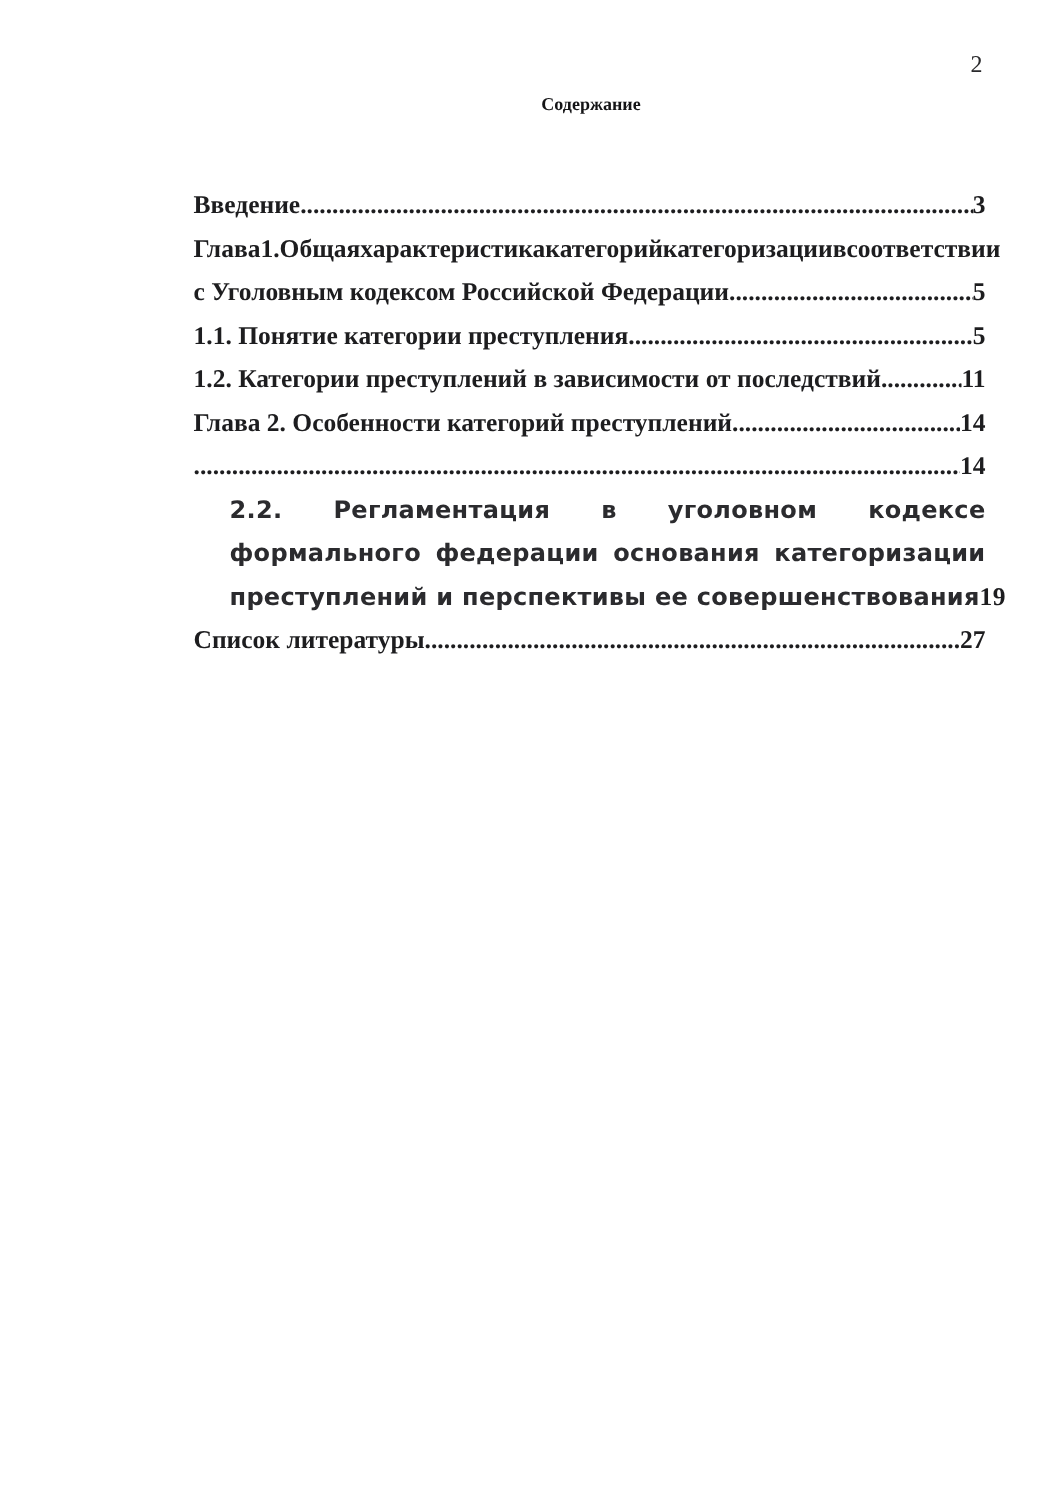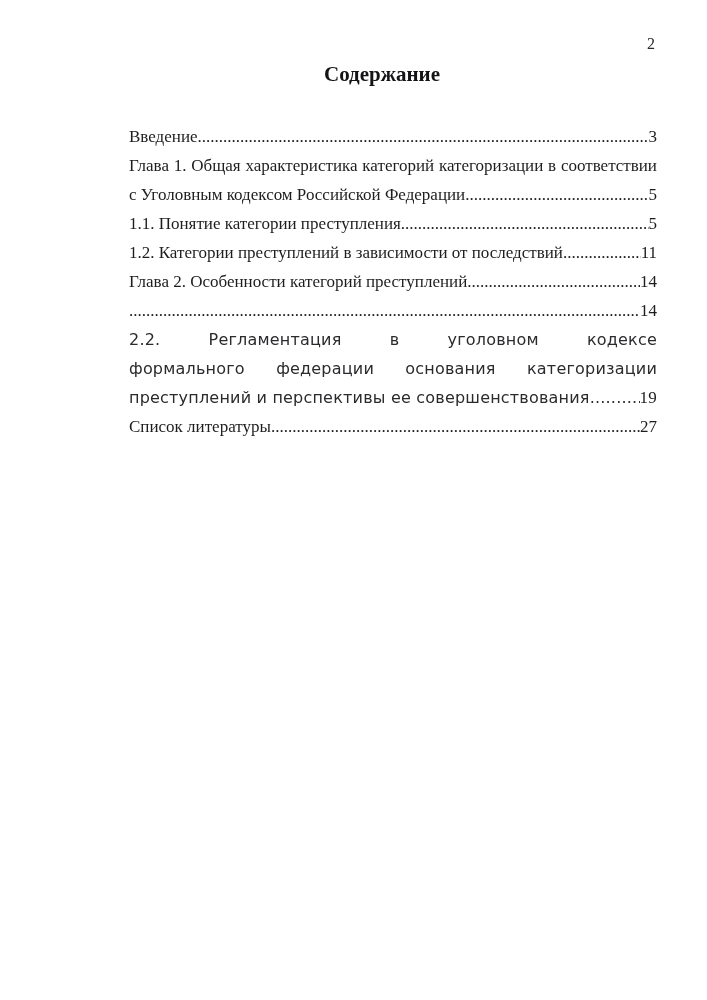--- a/index.html
+++ b/index.html
@@ -20,48 +20,50 @@
     position: absolute;
     top: 35px;
     right: 52px;
     font-family: "Liberation Serif", serif;
     font-size: 16px;
     color: #2a2a2c;
   }
   .doc-title {
     position: absolute;
     top: 62px;
-    left: 118px;
+    left: 130px;
     width: 528px;
     text-align: center;
     font-family: "Liberation Serif", serif;
     font-weight: 700;
-    font-size: 21px;
+    font-size: 12px;
     color: #141416;
   }
   .toc {
     position: absolute;
     top: 122px;
     left: 129px;
     width: 528px;
   }
   .toc-line {
     display: flex;
     align-items: flex-start;
     height: 29px;
     line-height: 29px;
     font-family: "Liberation Serif", serif;
     font-size: 17px;
     color: #1d1d1f;
+    font-weight: bold;
   }
   .toc-line.sans {
     font-family: "DejaVu Sans", sans-serif;
     font-size: 16px;
     letter-spacing: 0.2px;
     color: #2b2b2e;
+    margin-left: 24px;
   }
   .toc-line.justify {
     justify-content: space-between;
   }
   .toc-text {
     white-space: pre;
     flex: 0 0 auto;
   }
   .word {
     white-space: pre;

